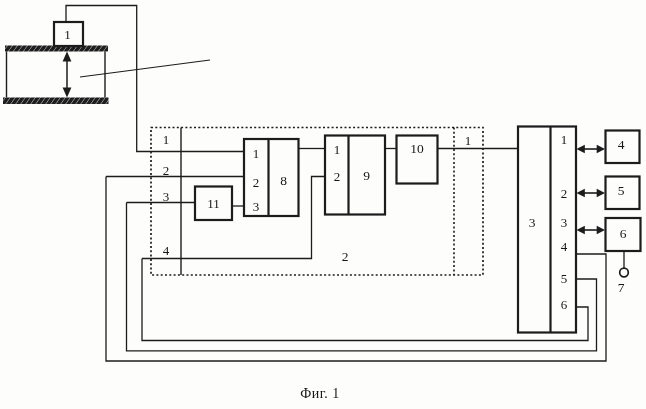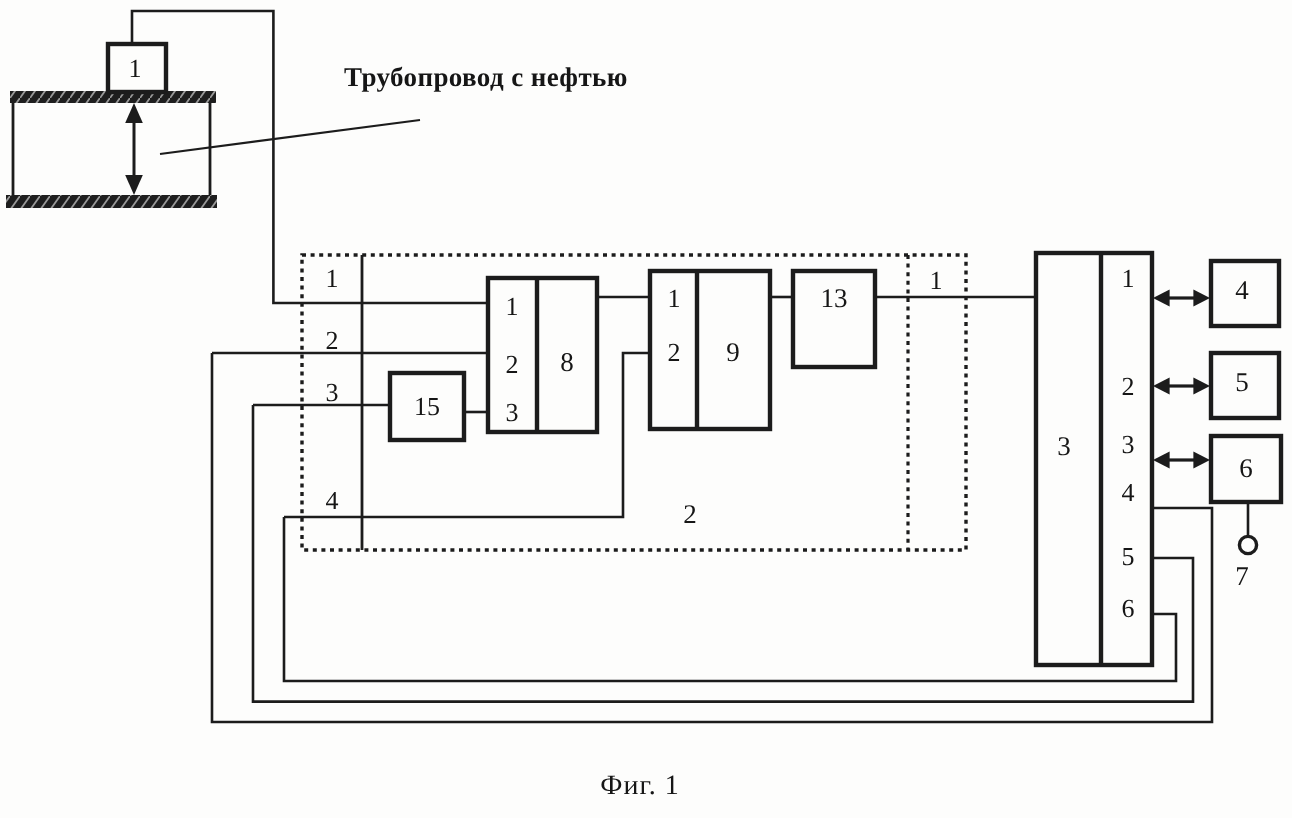--- a/index.html
+++ b/index.html
@@ -115,41 +115,40 @@
         <polygon points="576.5,230 584.8,225.8 584.8,234.2" fill="#1c1c1c"></polygon>
         <polygon points="605,230 596.7,225.8 596.7,234.2" fill="#1c1c1c"></polygon>
       </g>
     </g>
 
     <circle cx="624" cy="272.5" r="4.3" fill="#fdfdfc" stroke="#1c1c1c" stroke-width="1.7"></circle>
   </svg>
 
   <span class="lbl" style="left:67.5px;top:34px">1</span>
 
-  <span class="pipelbl" style="left:172px;top:39px">Трубопровод с нефтью</span>
 
   <span class="lbl" style="left:166px;top:139px">1</span>
   <span class="lbl" style="left:166px;top:170px">2</span>
   <span class="lbl" style="left:166px;top:196px">3</span>
   <span class="lbl" style="left:166px;top:250px">4</span>
   <span class="lbl" style="left:468px;top:140px">1</span>
   <span class="lbl big" style="left:345px;top:257px">2</span>
 
-  <span class="lbl" style="left:213.5px;top:203px">15</span>
+  <span class="lbl" style="left:213.5px;top:203px">11</span>
 
   <span class="lbl" style="left:256px;top:153px">1</span>
   <span class="lbl" style="left:256px;top:182px">2</span>
   <span class="lbl" style="left:256px;top:205.5px">3</span>
   <span class="lbl big" style="left:283.5px;top:181px">8</span>
 
   <span class="lbl" style="left:337px;top:149px">1</span>
   <span class="lbl" style="left:337px;top:176px">2</span>
   <span class="lbl big" style="left:366.5px;top:176px">9</span>
 
-  <span class="lbl big" style="left:417px;top:149px">13</span>
+  <span class="lbl big" style="left:417px;top:149px">10</span>
 
   <span class="lbl big" style="left:532px;top:223px">3</span>
   <span class="lbl" style="left:564px;top:139px">1</span>
   <span class="lbl" style="left:564px;top:193px">2</span>
   <span class="lbl" style="left:564px;top:222px">3</span>
   <span class="lbl" style="left:564px;top:246px">4</span>
   <span class="lbl" style="left:564px;top:278px">5</span>
   <span class="lbl" style="left:564px;top:304px">6</span>
 
   <span class="lbl big" style="left:621px;top:145px">4</span>

